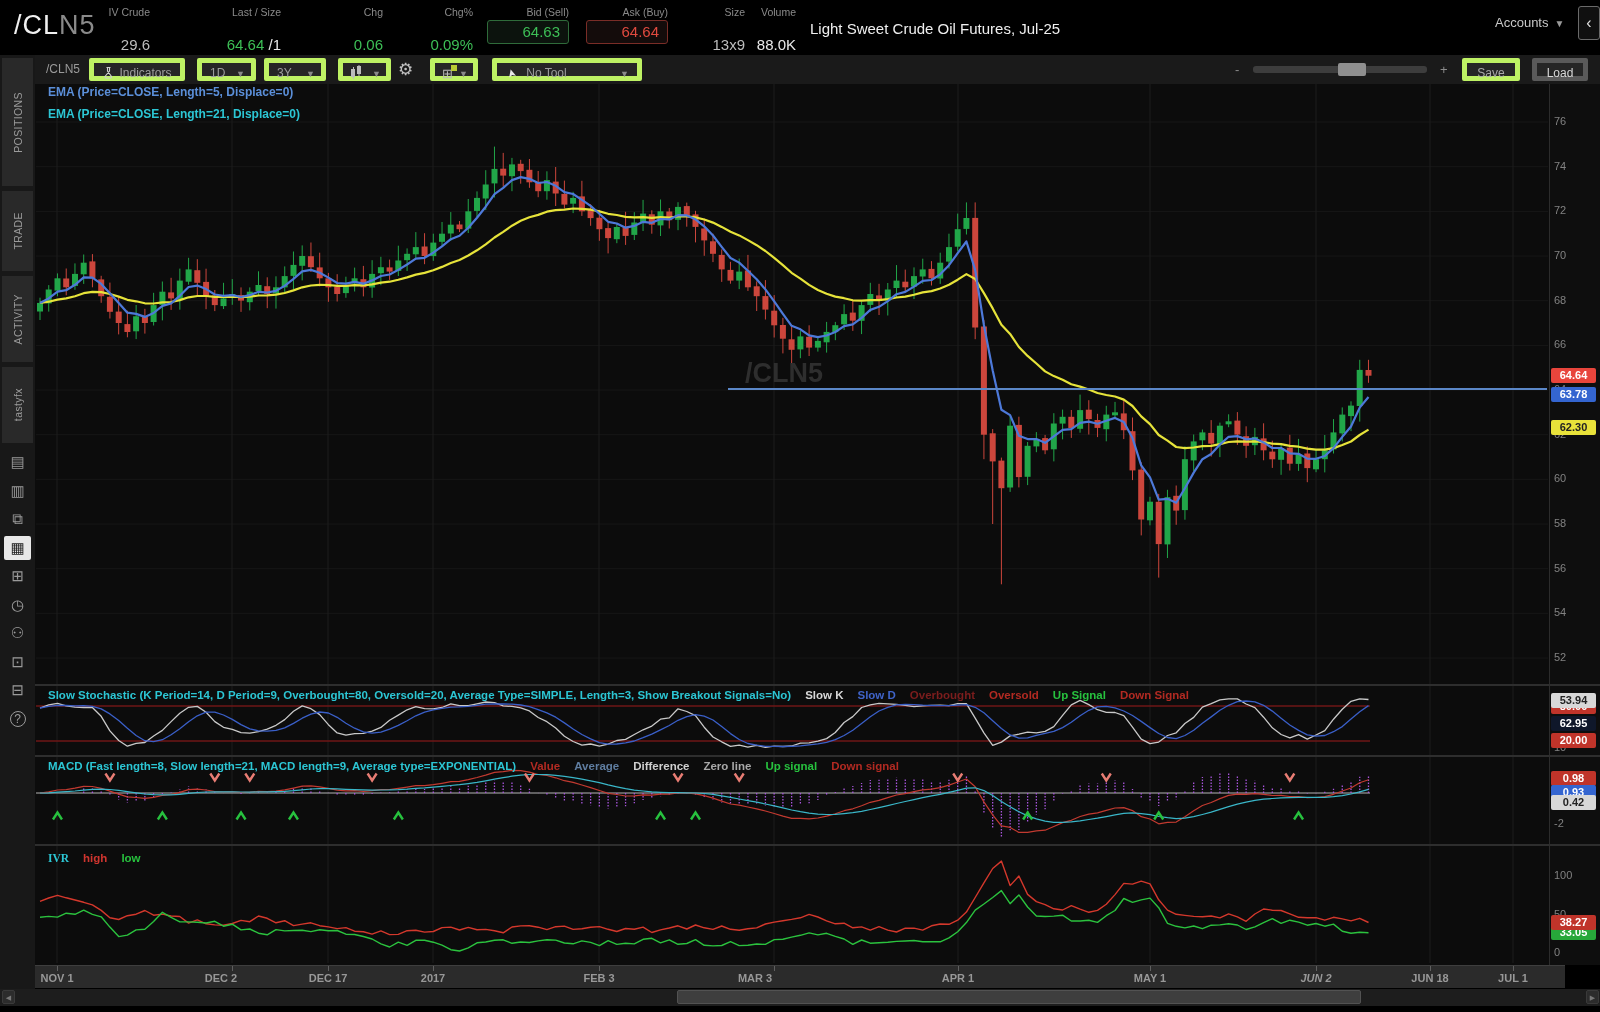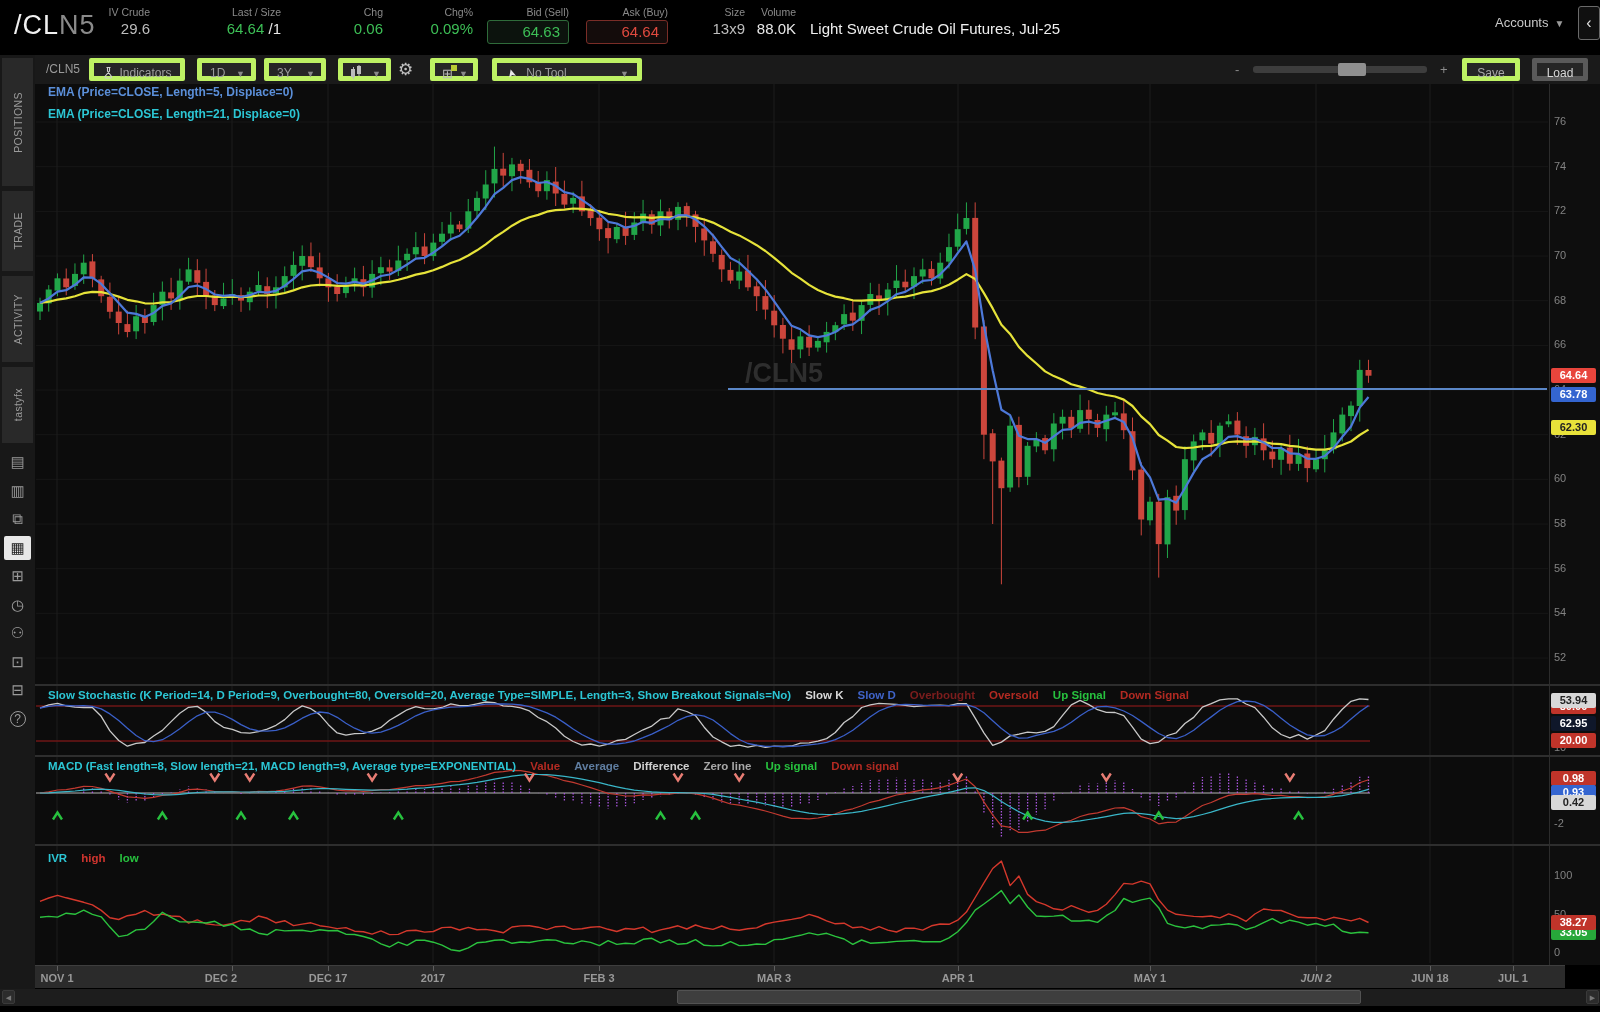--- a/index.html
+++ b/index.html
@@ -3,21 +3,21 @@
 <meta charset="utf-8">
 <style>
   *{margin:0;padding:0;box-sizing:border-box}
   body{width:1600px;height:1012px;overflow:hidden;background:#000;font-family:"Liberation Sans",sans-serif;position:relative}
   
   .header{position:absolute;left:0;top:0;width:1600px;height:55px;background:#000}
   .sym{position:absolute;left:14px;top:10px;font-size:27px;letter-spacing:1px}
   .symA{color:#f0f0f0}.symB{color:#8a8a8a}
   .hcol{position:absolute;top:6px;text-align:right}
   .hlabel{font-size:10.5px;color:#8a8a8a;display:block}
-  .hval{font-size:15px;color:#cfcfcf;display:block;margin-top:2px}
+  .hval{font-size:15px;color:#cfcfcf;display:block;margin-top:18px}
   .green{color:#3dbf56}.red{color:#e04a3f}.white{color:#e8e8e8}.dim{color:#bdbdbd}
   .qbox{position:absolute;top:20px;height:24px;border-radius:3px;border:1px solid #2f6b3a;background:#0c130d;font-size:15px;line-height:22px;text-align:right;padding-right:8px}
   .qbox.r{border-color:#7a2d27;background:#140c0b}
   .desc{position:absolute;left:810px;top:20px;font-size:15px;color:#efefef}
   .accounts{position:absolute;left:1495px;top:15px;font-size:13px;color:#c8c8c8}
   .acc-caret{color:#9a9a9a;font-size:10px;margin-left:6px}
   .backbox{position:absolute;left:1578px;top:6px;width:22px;height:34px;border:1px solid #6a6a6a;border-radius:3px;color:#ddd;text-align:center;line-height:32px;font-size:16px;background:#101010}
   
   .sidebar{position:absolute;left:0;top:55px;width:35px;height:934px;background:#181818}
   .vtab{position:absolute;left:2px;width:31px;background:#292929;color:#9b9b9b;font-size:10.5px;letter-spacing:.4px;display:flex;align-items:center;justify-content:center}
@@ -666,34 +666,34 @@
 
 <div class="emalab" style="top: 85px; color: rgb(91, 143, 217);" id="ema1">EMA (Price=CLOSE, Length=5, Displace=0)</div>
 <div class="emalab" style="top: 107px; color: rgb(44, 198, 212);" id="ema2">EMA (Price=CLOSE, Length=21, Displace=0)</div>
 
 <div class="sep" style="top:684px"></div>
 <div class="sep" style="top:755px"></div>
 <div class="sep" style="top:844px"></div>
 
 <div class="plabel" style="top:689px" id="stochlab"><span style="color: rgb(44, 198, 212);">Slow Stochastic (K Period=14, D Period=9, Overbought=80, Oversold=20, Average Type=SIMPLE, Length=3, Show Breakout Signals=No)</span><span style="color: rgb(216, 216, 216);">Slow K</span><span style="color: rgb(63, 99, 200);">Slow D</span><span style="color: rgb(124, 29, 29);">Overbought</span><span style="color: rgb(178, 42, 34);">Oversold</span><span style="color: rgb(39, 193, 62);">Up Signal</span><span style="color: rgb(178, 42, 34);">Down Signal</span></div>
 <div class="plabel" style="top:760px" id="macdlab"><span style="color: rgb(44, 198, 212);">MACD (Fast length=8, Slow length=21, MACD length=9, Average type=EXPONENTIAL)</span><span style="color: rgb(178, 42, 34);">Value</span><span style="color: rgb(95, 125, 160);">Average</span><span style="color: rgb(207, 207, 207);">Difference</span><span style="color: rgb(168, 168, 168);">Zero line</span><span style="color: rgb(39, 193, 62);">Up signal</span><span style="color: rgb(178, 42, 34);">Down signal</span></div>
-<div class="plabel" style="top:852px" id="ivrlab"><span style="color: rgb(44, 198, 212);">IVR</span><span style="color: rgb(208, 53, 47);">high</span><span style="color: rgb(39, 193, 62);">low</span></div>
+<div class="plabel" style="top:852px" id="ivrlab"><span style="color: rgb(44, 198, 212); font-family: Liberation Serif, serif;">IVR</span><span style="color: rgb(208, 53, 47);">high</span><span style="color: rgb(39, 193, 62);">low</span></div>
 
 <div class="taxis" id="taxis">
     <div class="tlab" style="left: 22px;">NOV 1</div>
     <div class="tick" style="left: 22px;"></div>
     <div class="tlab" style="left: 186px;">DEC 2</div>
     <div class="tick" style="left: 197px;"></div>
     <div class="tlab" style="left: 293px;">DEC 17</div>
     <div class="tick" style="left: 293px;"></div>
     <div class="tlab" style="left: 398px;">2017</div>
     <div class="tick" style="left: 398px;"></div>
     <div class="tlab" style="left: 564px;">FEB 3</div>
     <div class="tick" style="left: 564px;"></div>
-    <div class="tlab" style="left: 739px;">MAR 3</div>
+    <div class="tlab" style="left: 720px;">MAR 3</div>
     <div class="tick" style="left: 739px;"></div>
     <div class="tlab" style="left: 923px;">APR 1</div>
     <div class="tick" style="left: 923px;"></div>
     <div class="tlab" style="left: 1115px;">MAY 1</div>
     <div class="tick" style="left: 1115px;"></div>
     <div class="tlab" style="left: 1281px; font-style: italic;">JUN 2</div>
     <div class="tick" style="left: 1281px;"></div>
     <div class="tlab" style="left: 1395px;">JUN 18</div>
     <div class="tick" style="left: 1395px;"></div>
     <div class="tlab" style="left: 1478px;">JUL 1</div>

